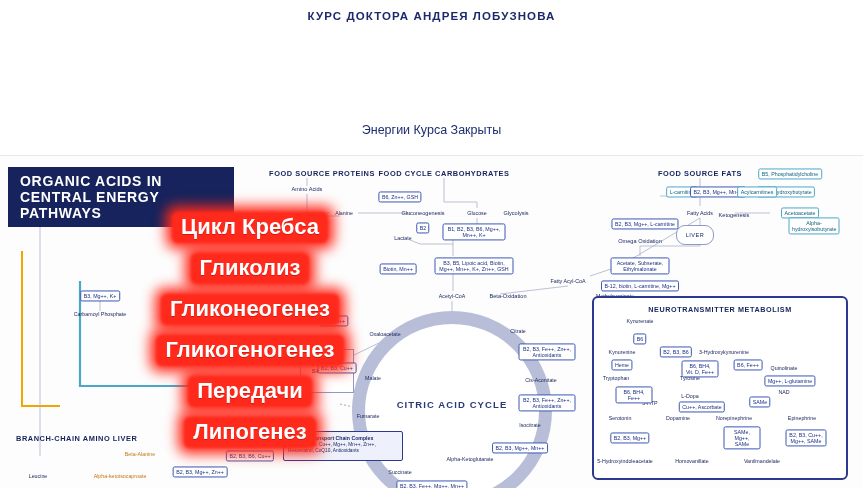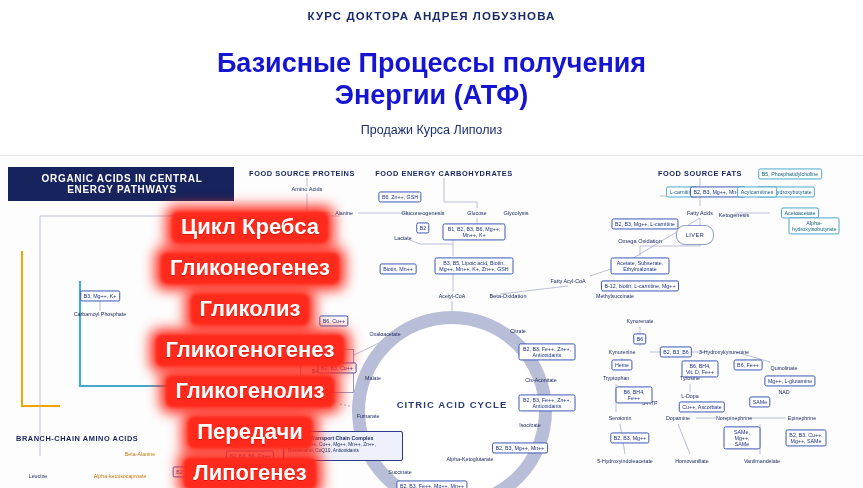--- a/index.html
+++ b/index.html
@@ -61,27 +61,26 @@
     overflow: hidden;
   }
   .dg-svg { position: absolute; top: 0; left: 0; }
 
   
   .banner {
     position: absolute;
     left: 8px; top: 11px;
     background: #16235c;
     color: #ffffff;
-    font-size: 10px;
+    font-size: 14px;
     font-weight: bold;
     letter-spacing: 0.7px;
     padding: 6px 10px 6px 12px;
     width: 226px;
     box-sizing: border-box;
-    text-align: center;
   }
 
   
   .sec {
     position: absolute;
     font-size: 7.4px;
     font-weight: bold;
     letter-spacing: 0.55px;
     color: #16235c;
     text-align: center;
@@ -227,26 +226,22 @@
     text-shadow: 0 1px 0 rgba(120,0,0,0.35);
   }
 </style>
 </head>
 <body>
 
 <div class="page">
 
   <div class="kicker">КУРС ДОКТОРА АНДРЕЯ ЛОБУЗНОВА</div>
 
-  <div class="headline">
-    <span>Базисные Процессы получения</span>
-    <span class="l2">Энергии (АТФ)</span>
-  </div>
-
-  <div class="subline">Продажи Курса Липолиз</div>
+
+  <div class="subline">Энергии Курса Закрыты</div>
 
   <div class="diagram">
 
     <svg class="dg-svg" width="863" height="333">
       <g stroke="#a9b0cd" stroke-width="0.8" fill="none">
 
         <path d="M307 22 L307 30"></path>
         <path d="M444 22 L444 30"></path>
         <path d="M700 22 L700 30"></path>
         <path d="M307 38 L307 57 L330 57"></path>
@@ -297,24 +292,24 @@
         <path d="M748 262 L786 262"></path>
         <path d="M620 268 L625 298"></path>
         <path d="M678 268 L690 298"></path>
         <path d="M760 268 L760 298"></path>
         <path d="M782 220 L782 230"></path>
       </g>
     </svg>
 
     <div class="banner">ORGANIC ACIDS IN CENTRAL ENERGY PATHWAYS</div>
 
-    <div class="sec" style="left:302px;top:13px;">FOOD SOURCE PROTEINS</div>
-    <div class="sec" style="left:444px;top:13px;">FOOD ENERGY CARBOHYDRATES</div>
+    <div class="sec" style="left:322px;top:13px;">FOOD SOURCE PROTEINS</div>
+    <div class="sec" style="left:444px;top:13px;">FOOD CYCLE CARBOHYDRATES</div>
     <div class="sec" style="left:700px;top:13px;">FOOD SOURCE FATS</div>
-    <div class="sec left" style="left:16px;top:278px;">BRANCH-CHAIN AMINO ACIDS</div>
+    <div class="sec left" style="left:16px;top:278px;">BRANCH-CHAIN AMINO LIVER</div>
 
     <div class="cac-ring"></div>
     <div class="cac-text">CITRIC ACID CYCLE</div>
 
     <div class="shuttle">SHUTTLE</div>
 
     <div class="etc">
       <b>Electron Transport Chain Complex</b><br>
       <span>B2, B3, Fe++, Cu++, Mg++, Mn++, Zn++, Resveratrol, CoQ10, Antioxidants</span>
     </div>
@@ -345,20 +340,23 @@
     <div class="nb plain" style="left:530px;top:269px;">Isocitrate</div>
     <div class="nb plain" style="left:470px;top:303px;">Alpha-Ketoglutarate</div>
     <div class="nb plain" style="left:400px;top:316px;">Succinate</div>
     <div class="nb plain" style="left:368px;top:260px;">Fumarate</div>
     <div class="nb plain" style="left:373px;top:222px;">Malate</div>
     <div class="nb plain" style="left:38px;top:320px;">Leucine</div>
     <div class="nb plain" style="left:120px;top:320px;color:#c07a12;">Alpha-ketoisocaproate</div>
     <div class="nb plain" style="left:140px;top:298px;color:#c07a12;">Beta-Alanine</div>
     <div class="nb plain" style="left:615px;top:140px;">Methylsuccinate</div>
 
+    <div class="ntm">
+      <div class="ntm-title">NEUROTRANSMITTER METABOLISM</div>
+    </div>
 
     <div class="nb plain" style="left:640px;top:165px;">Kynurenate</div>
     <div class="nb plain" style="left:622px;top:196px;">Kynurenine</div>
     <div class="nb plain" style="left:724px;top:196px;">3-Hydroxykynurenine</div>
     <div class="nb plain" style="left:616px;top:222px;">Tryptophan</div>
     <div class="nb plain" style="left:690px;top:222px;">Tyrosine</div>
     <div class="nb plain" style="left:784px;top:212px;">Quinolinate</div>
     <div class="nb plain" style="left:784px;top:236px;">NAD</div>
     <div class="nb plain" style="left:620px;top:262px;">Serotonin</div>
     <div class="nb plain" style="left:650px;top:247px;">5-HTP</div>
@@ -406,21 +404,20 @@
     <div class="nb blue" style="left:630px;top:282px;">B2, B3, Mg++</div>
     <div class="nb blue" style="left:806px;top:282px;width:34px;white-space:normal;">B2, B3, Cu++, Mg++, SAMe</div>
     <div class="nb blue" style="left:702px;top:251px;">Cu++, Ascorbate</div>
 
     <div class="nb blue" style="left:250px;top:300px;">B2, B3, B6, Cu++</div>
     <div class="nb blue" style="left:200px;top:316px;">B2, B3, Mg++, Zn++</div>
   </div>
 
   <div class="overlay">
     <div class="ov-item"><span>Цикл Кребса</span></div>
+    <div class="ov-item"><span>Гликолиз</span></div>
     <div class="ov-item"><span>Гликонеогенез</span></div>
-    <div class="ov-item"><span>Гликолиз</span></div>
     <div class="ov-item"><span>Гликогеногенез</span></div>
-    <div class="ov-item"><span>Гликогенолиз</span></div>
     <div class="ov-item"><span>Передачи</span></div>
     <div class="ov-item"><span>Липогенез</span></div>
   </div>
 
 </div>
 
 </body></html>

